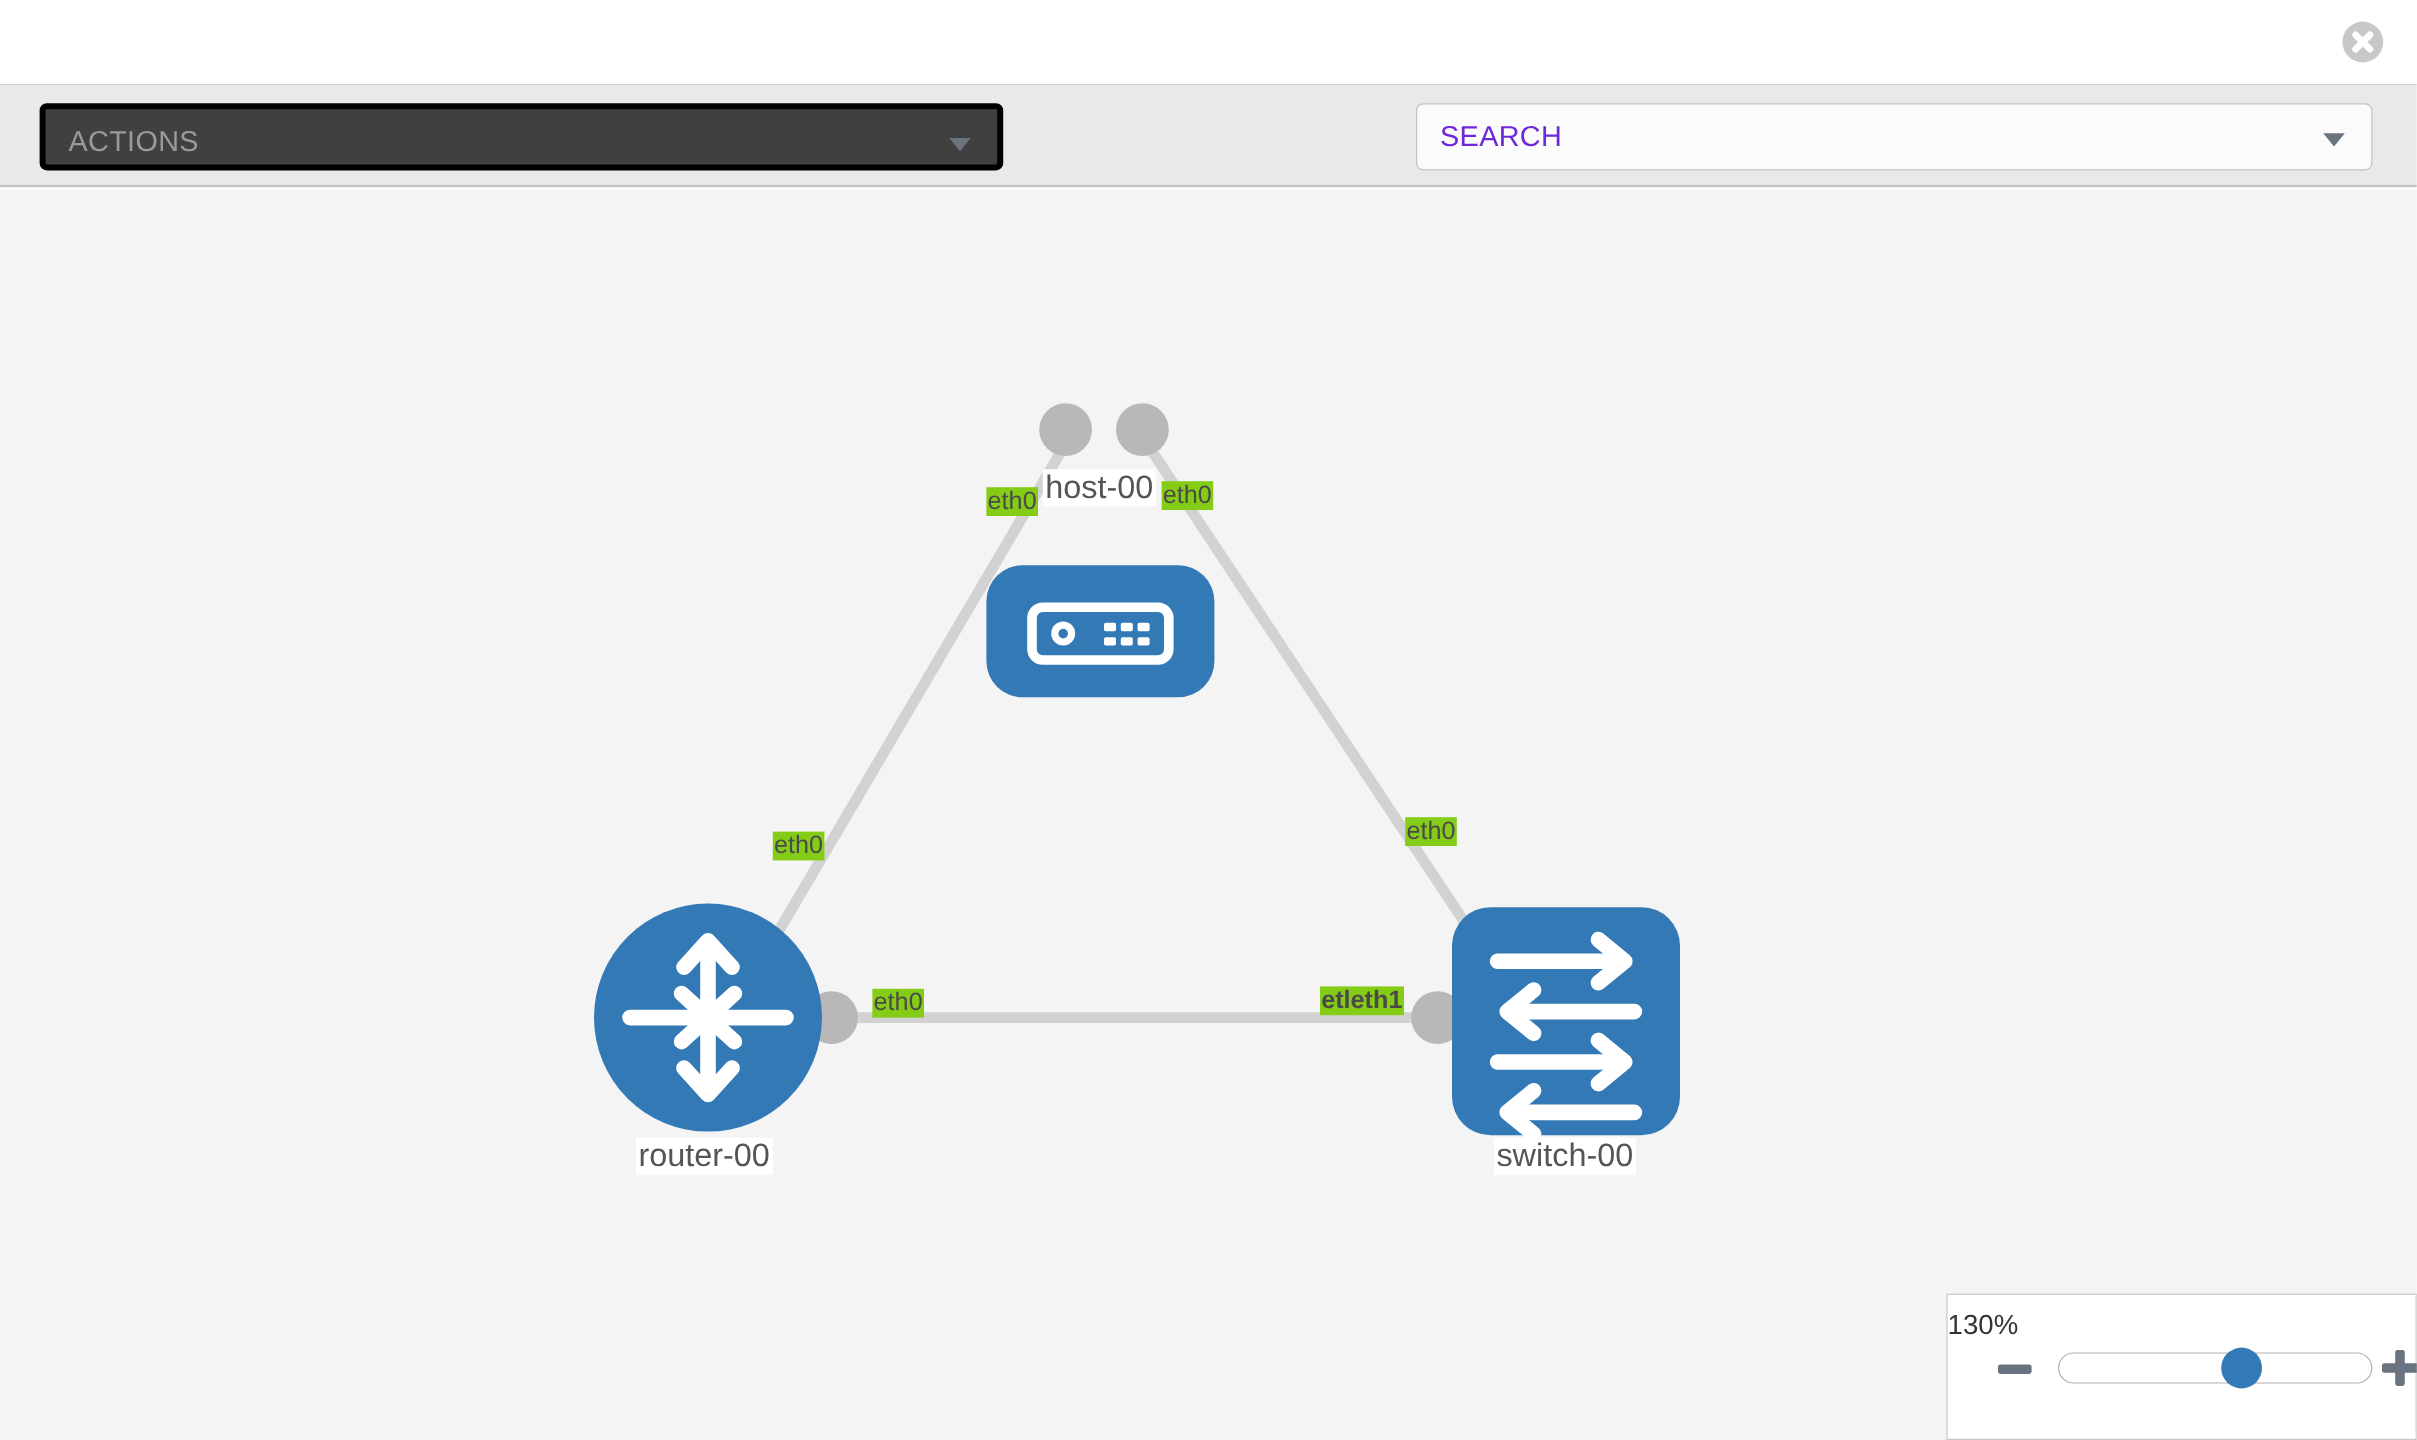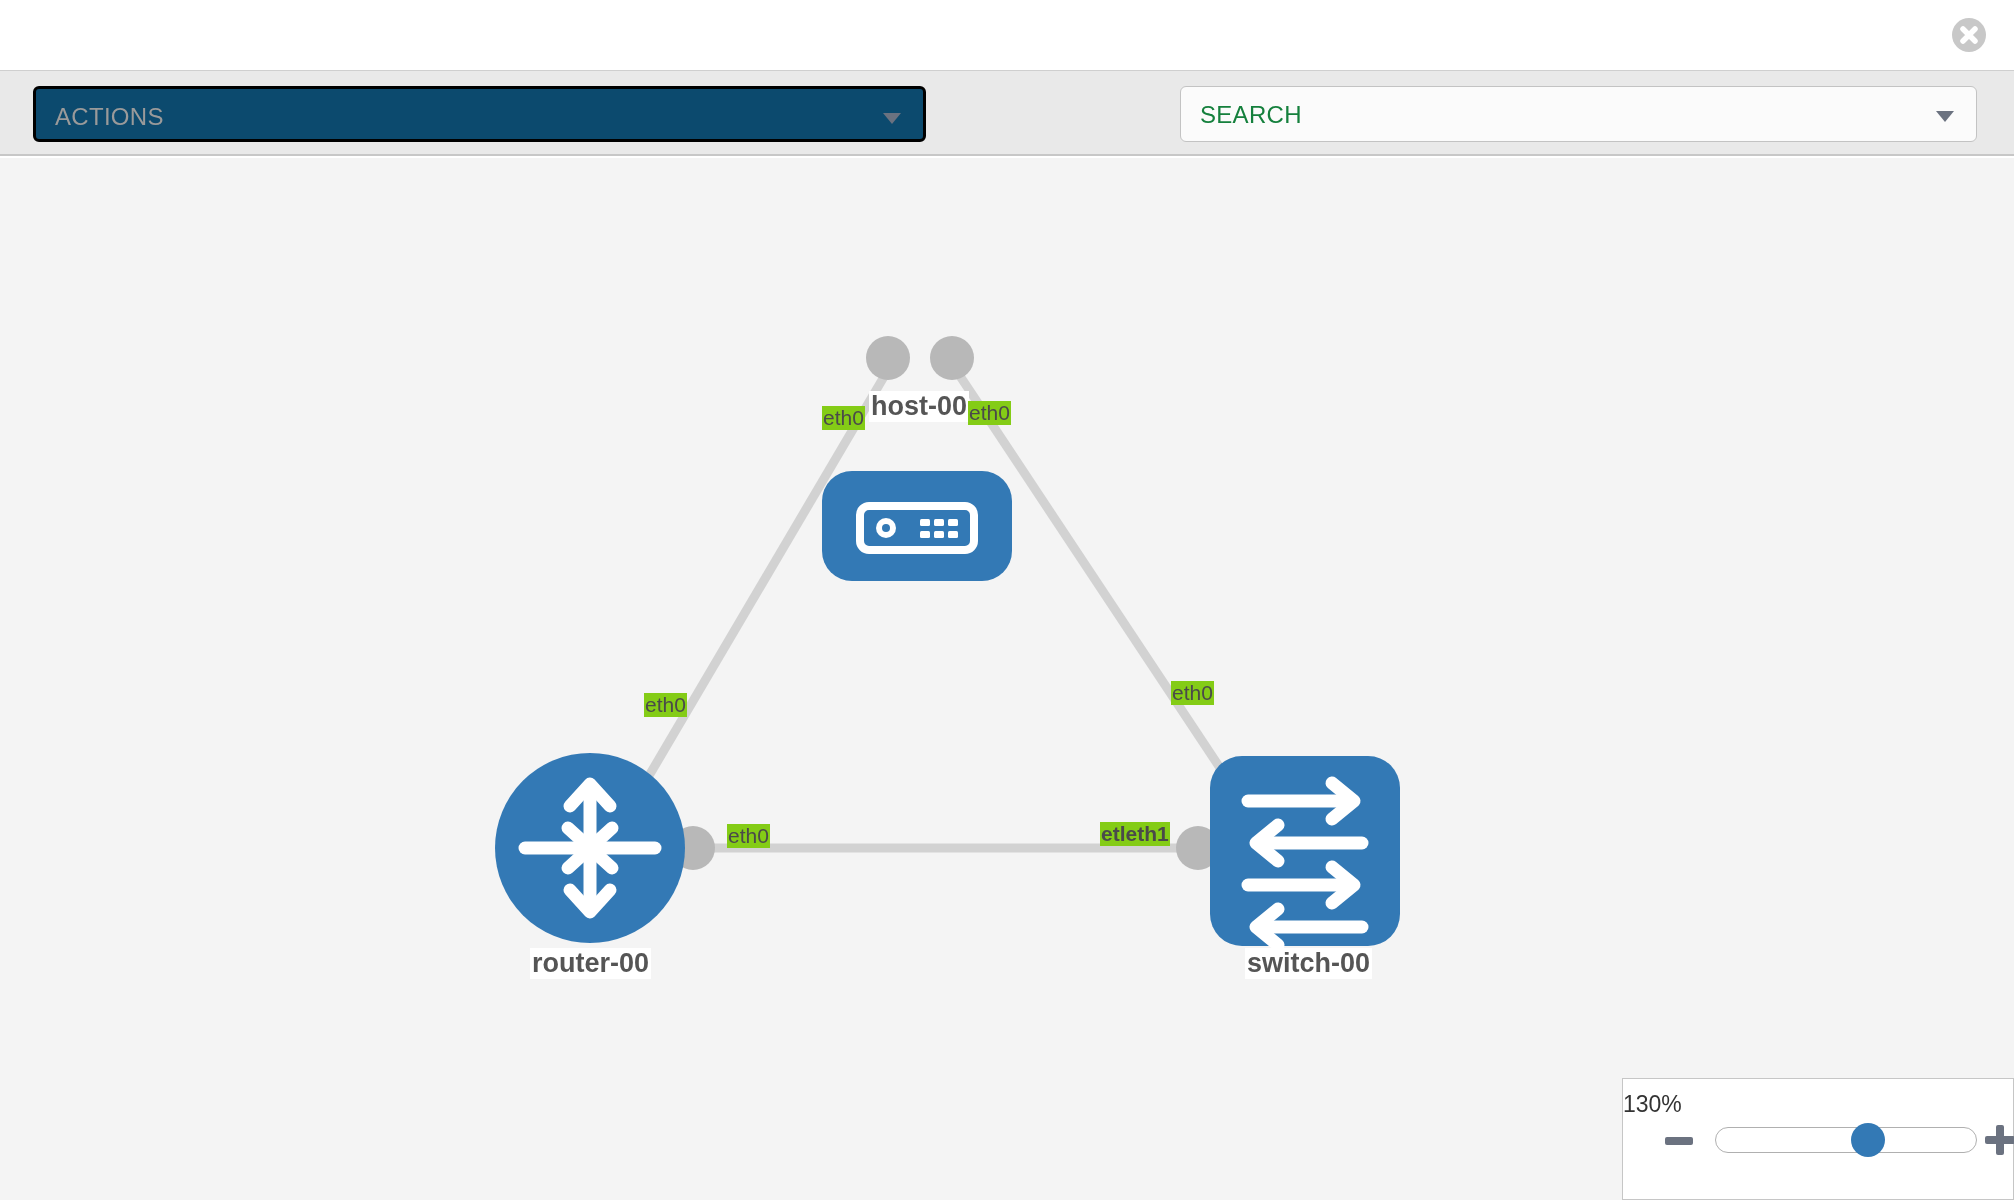--- a/index.html
+++ b/index.html
@@ -54,24 +54,24 @@
     width: 2014px;
     height: 85px;
     background: #e9e9e9;
     border-bottom: 2px solid #c7c7c7;
     box-sizing: border-box;
   }
   .actions-select {
     position: absolute;
     left: 33px;
     top: 15px;
-    width: 893px;
+    width: 803px;
     height: 56px;
-    background: #0c4a6e;
-    border: 3px solid #000000;
+    background: #404040;
+    border: 5px solid #000000;
     border-radius: 6px;
     box-sizing: border-box;
   }
   .actions-label {
     position: absolute;
     left: 19px;
     top: 14px;
     font-size: 24px;
     color: #9a9a9a;
     letter-spacing: 0.3px;
@@ -104,21 +104,21 @@
     background: #fbfbfb;
     border: 1px solid #c3c3c3;
     border-radius: 6px;
     box-sizing: border-box;
   }
   .search-label {
     position: absolute;
     left: 19px;
     top: 14px;
     font-size: 24px;
-    color: #15803d;
+    color: #6d28d9;
     letter-spacing: 0.3px;
   }
 
   
   .canvas {
     position: absolute;
     left: 0; top: 158px;
     width: 2014px;
     height: 1042px;
     background: #f4f4f4;
@@ -132,21 +132,20 @@
   }
 
   .node-label {
     position: absolute;
     font-size: 27px;
     color: #555555;
     background: #ffffff;
     white-space: nowrap;
     padding: 0 2px;
     line-height: 1.15;
-    font-weight: bold;
   }
   .iface-label {
     position: absolute;
     font-size: 21px;
     color: #4a4a4a;
     background: #84cc16;
     white-space: nowrap;
     padding: 0 1px;
     line-height: 1.15;
   }

